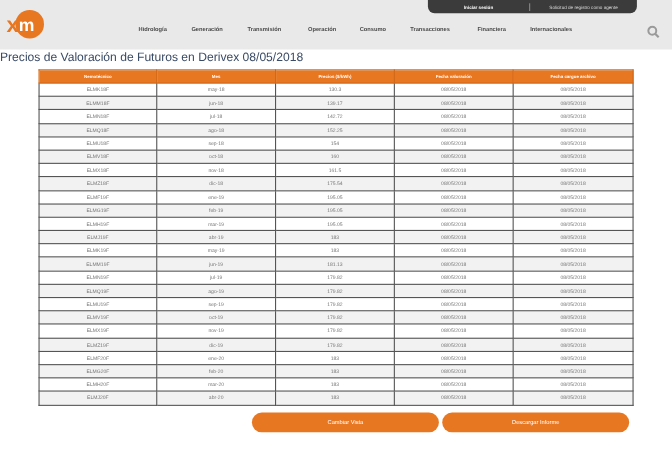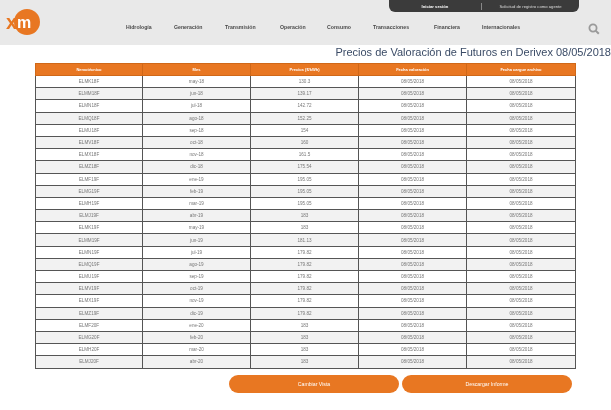--- a/index.html
+++ b/index.html
@@ -11,21 +11,21 @@
   .topbar { position: absolute; left: 389px; top: 0; width: 190px; height: 12px; background: #3b3b3b;
             border-radius: 0 0 6px 6px; display: flex; align-items: center; font-size: 4.2px; color: #fff; }
   .topbar .login { width: 92px; text-align: center; font-weight: bold; }
   .topbar .sep { width: 1px; height: 7px; background: #888; }
   .topbar .register { flex: 1; text-align: center; color: #ddd; }
 
   .nav { position: absolute; top: 24px; left: 0; height: 10px; }
   .nav-item { position: absolute; top: 0; font-size: 5.2px; font-weight: bold; color: #4a4a4a; white-space: nowrap; }
   .search-icon { position: absolute; left: 588px; top: 23px; width: 12px; height: 12px; }
 
-  .title { position: absolute; left: 0; top: 46px; width: 611px; text-align: right; font-size: 11px; color: #3a4b66; }
+  .title { position: absolute; left: 0; top: 46px; width: 611px; text-align: left; font-size: 11px; color: #3a4b66; }
 
   table.grid { position: absolute; left: 35px; top: 63px; width: 540px; border-collapse: collapse; table-layout: fixed; }
   table.grid th { background: #e87722; color: #fff; font-size: 4px; font-weight: bold; height: 12px; border: 1px solid #d06818; text-align: center; }
   table.grid td { font-size: 4.6px; color: #777; height: 12.2px; border: 1px solid #555; text-align: center; padding: 0; }
   table.grid tr:nth-child(even) td { background: #f2f2f2; }
   table.grid tr:nth-child(odd) td { background: #ffffff; }
 
   .btn { position: absolute; top: 375px; height: 18px; background: #e87722; color: #fff; font-size: 5.2px;
          border-radius: 9px; display: flex; align-items: center; justify-content: center; border: none; cursor: pointer;
          font-family: "Liberation Sans", sans-serif; }

